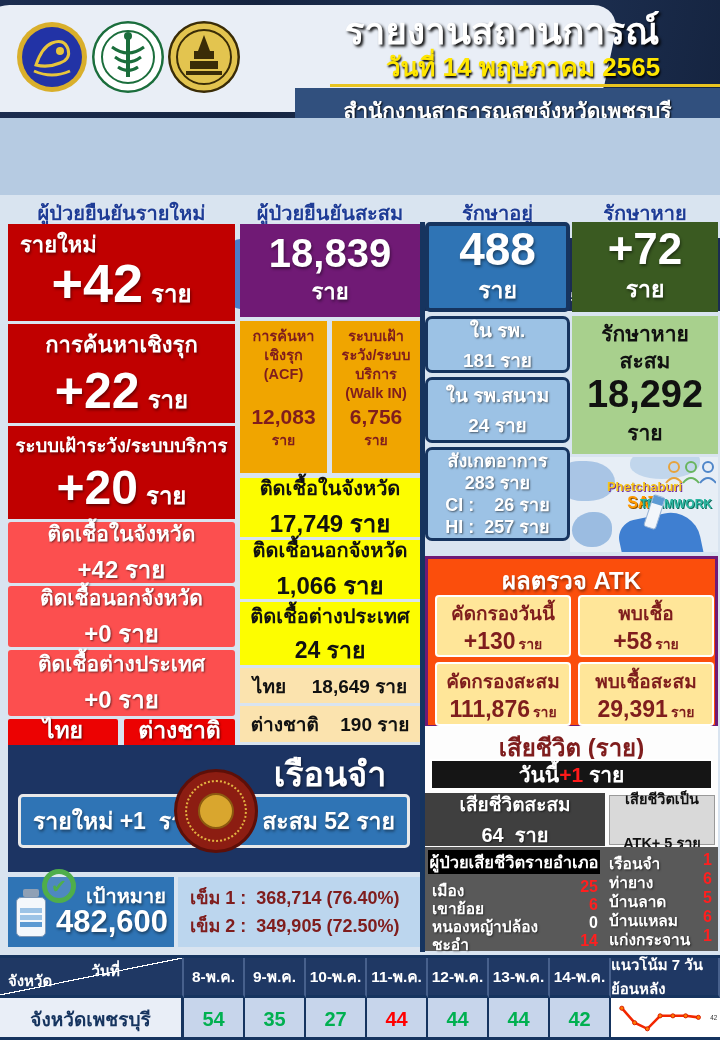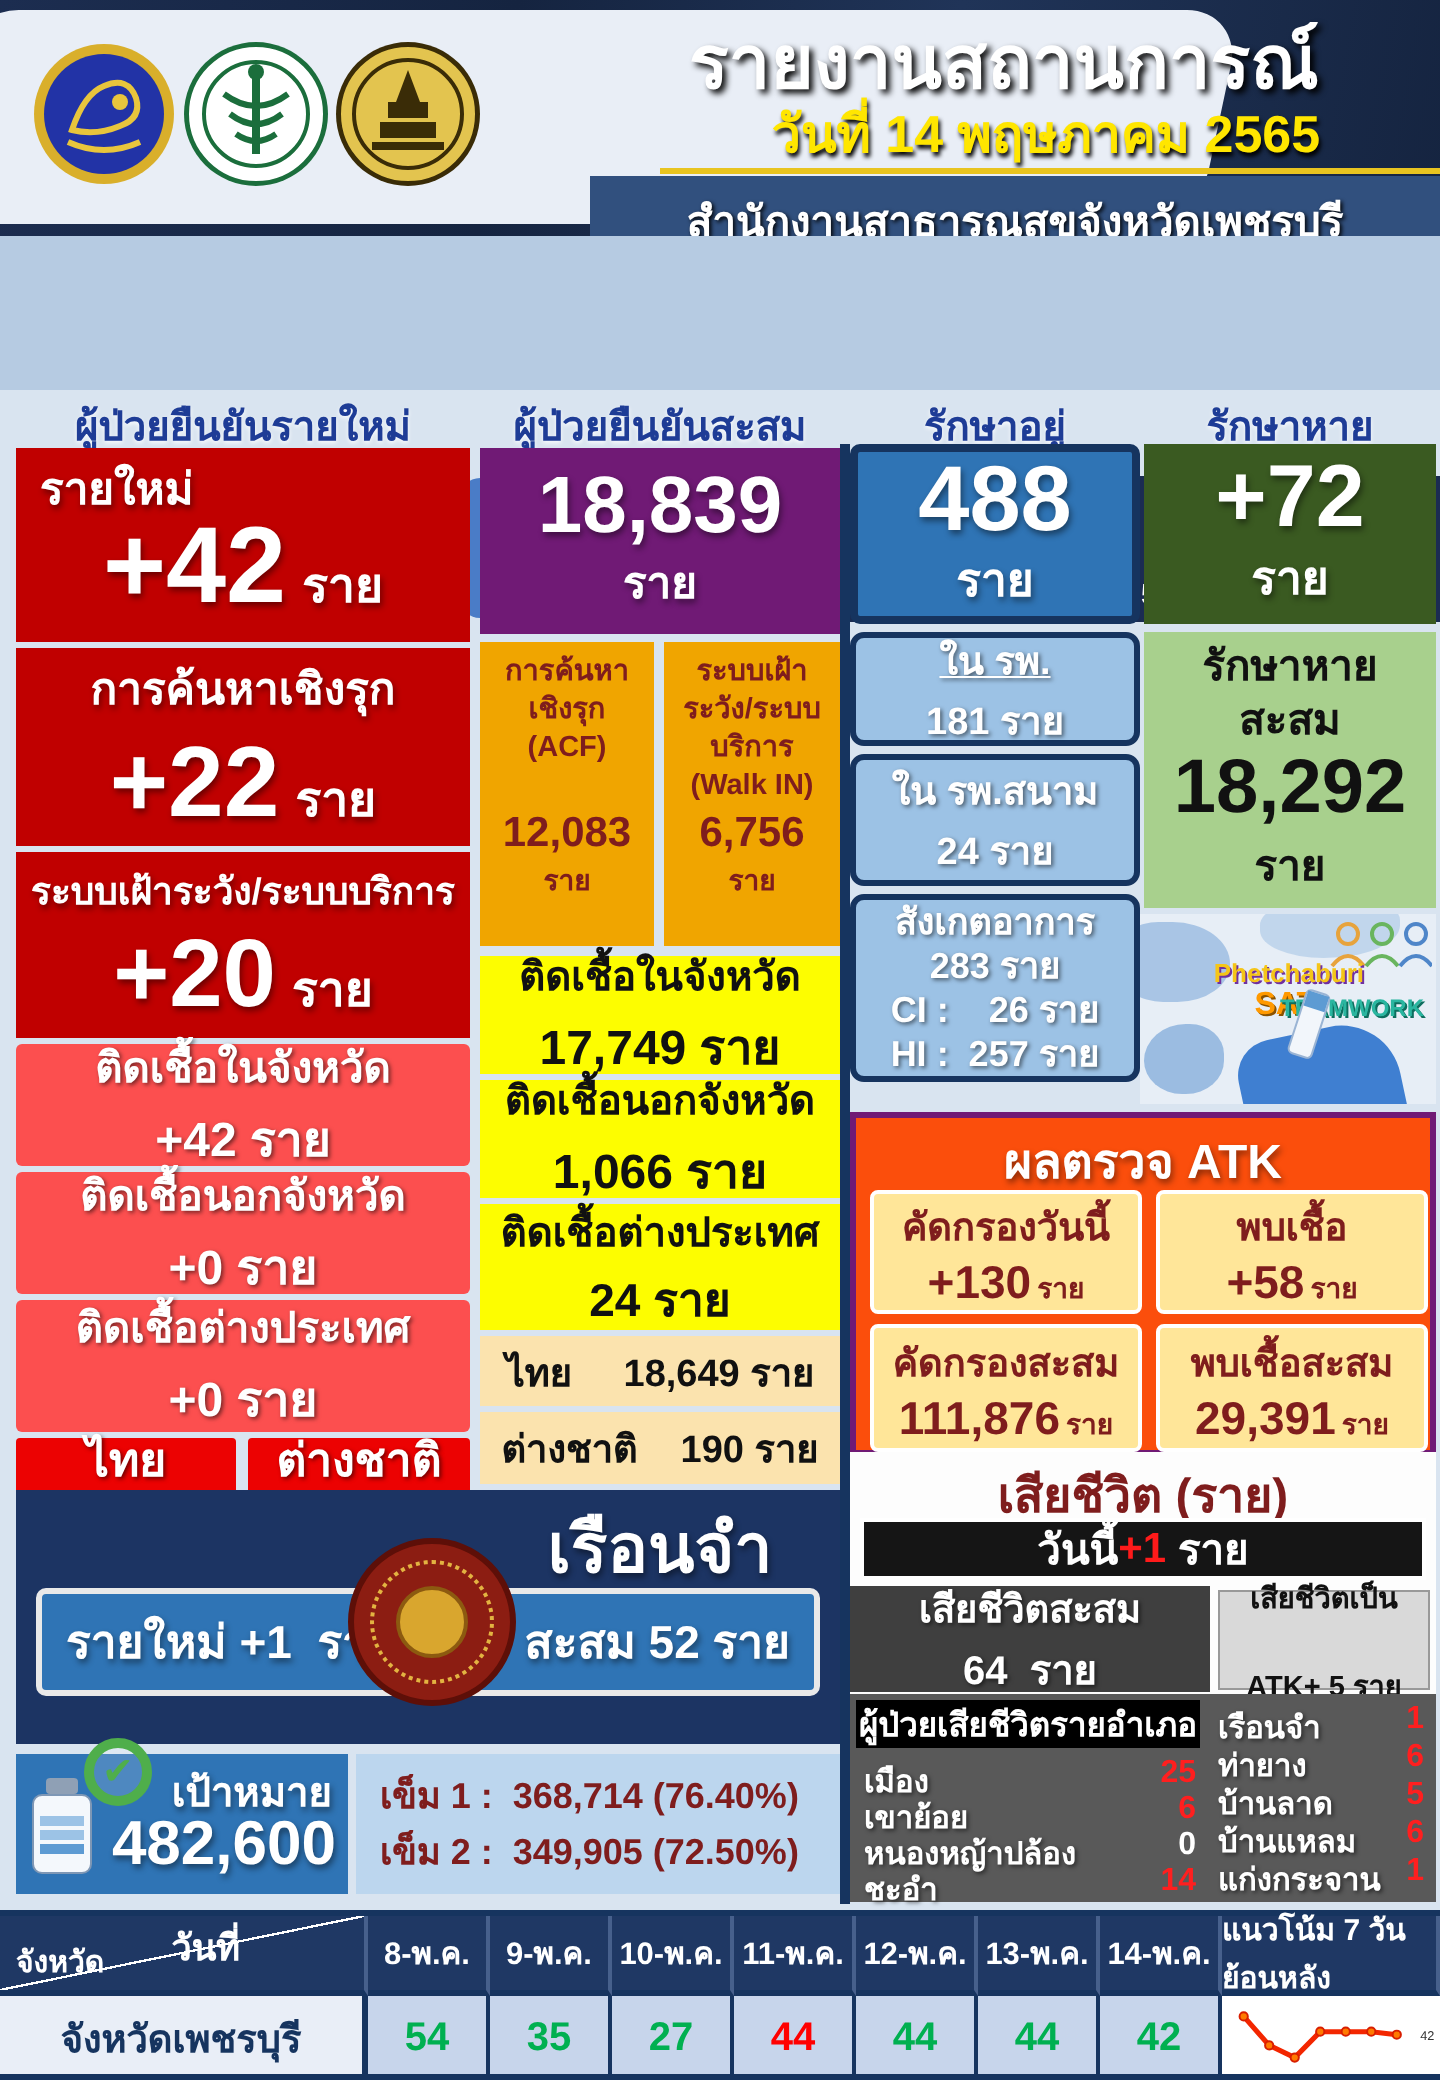--- a/index.html
+++ b/index.html
@@ -40,21 +40,21 @@
   .amber{background:#f0a500;}
   .yellow{background:#fdfd00;}
   .cream{background:#fbe3ae;}
   .navybar{background:#16345f;}
   .unit{font-size:24px;margin-left:8px;}
   .unit-sm{font-size:14px;margin-left:3px;}
   
   .tbl{left:0;top:955px;width:720px;height:82px;display:grid;grid-template-columns:184px repeat(7,61px) 1fr;grid-template-rows:40px 42px;border-top:3px solid #16345f;border-bottom:0;}
   .th{background:#1f3864;color:#fff;font-weight:bold;font-size:15.5px;display:flex;align-items:center;justify-content:center;border-right:2px solid #47608c;border-bottom:3px solid #16345f;}
   .corner{background:linear-gradient(to bottom right,#1f3864 49.2%,#fff 49.2%,#fff 50.8%,#1f3864 50.8%);position:relative;border-right:2px solid #47608c;border-bottom:3px solid #16345f;}
-  .corner .cl1{position:absolute;top:1px;right:62px;color:#fff;font-weight:bold;font-size:18px;}
+  .corner .cl1{position:absolute;top:1px;right:62px;color:#fff;font-weight:bold;font-size:15px;}
   .corner .cl2{position:absolute;bottom:2px;left:8px;color:#fff;font-weight:bold;font-size:15px;}
   .tlabel{background:#e9eef7;color:#16345f;font-weight:bold;font-size:19px;display:flex;align-items:center;justify-content:center;border-right:3px solid #16345f;}
   .tval{background:#c7d5eb;font-weight:bold;font-size:20px;display:flex;align-items:center;justify-content:center;border-right:2.5px solid #16345f;}
   .ttrend{background:#fff;display:flex;align-items:center;justify-content:center;}
 </style>
 </head>
 <body>
 
 <div id="stage">
 
@@ -235,21 +235,21 @@
   <div class="abs" style="left:178px;top:877px;width:242px;height:70px;background:#bcd6ee;padding:7px 0 0 12px;">
     <div class="nv pre" style="font-size:18px;line-height:28px;">เข็ม 1 :  368,714 (76.40%)</div>
     <div class="nv pre" style="font-size:18px;line-height:28px;">เข็ม 2 :  349,905 (72.50%)</div>
   </div>
 
   <div class="abs ctr" style="left:425px;top:222px;width:145px;height:90px;background:#2f74b5;border:4px solid #16345f;border-radius:5px;">
     <span class="wt sh" style="font-size:46px;line-height:1;">488</span>
     <span class="wt sh" style="font-size:23px;">ราย</span>
   </div>
   <div class="abs ctr" style="left:425px;top:316px;width:145px;height:57px;background:#9cc2e5;border:3px solid #16345f;border-radius:7px;">
-    <span class="wt shl" style="font-size:19px;text-decoration:underline;">ใน รพ.</span>
+    <span class="wt shl" style="font-size:19px;">ใน รพ.</span>
     <span class="wt shl" style="font-size:19px;">181 ราย</span>
   </div>
   <div class="abs ctr" style="left:425px;top:377px;width:145px;height:66px;background:#9cc2e5;border:3px solid #16345f;border-radius:7px;">
     <span class="wt shl" style="font-size:19px;">ใน รพ.สนาม</span>
     <span class="wt shl" style="font-size:19px;">24 ราย</span>
   </div>
   <div class="abs ctr" style="left:425px;top:447px;width:145px;height:94px;background:#9cc2e5;border:3px solid #16345f;border-radius:7px;">
     <span class="wt shl" style="font-size:18px;line-height:22px;">สังเกตอาการ</span>
     <span class="wt shl" style="font-size:18px;line-height:22px;">283 ราย</span>
     <span class="wt shl pre" style="font-size:18px;line-height:22px;">CI :    26 ราย</span>

